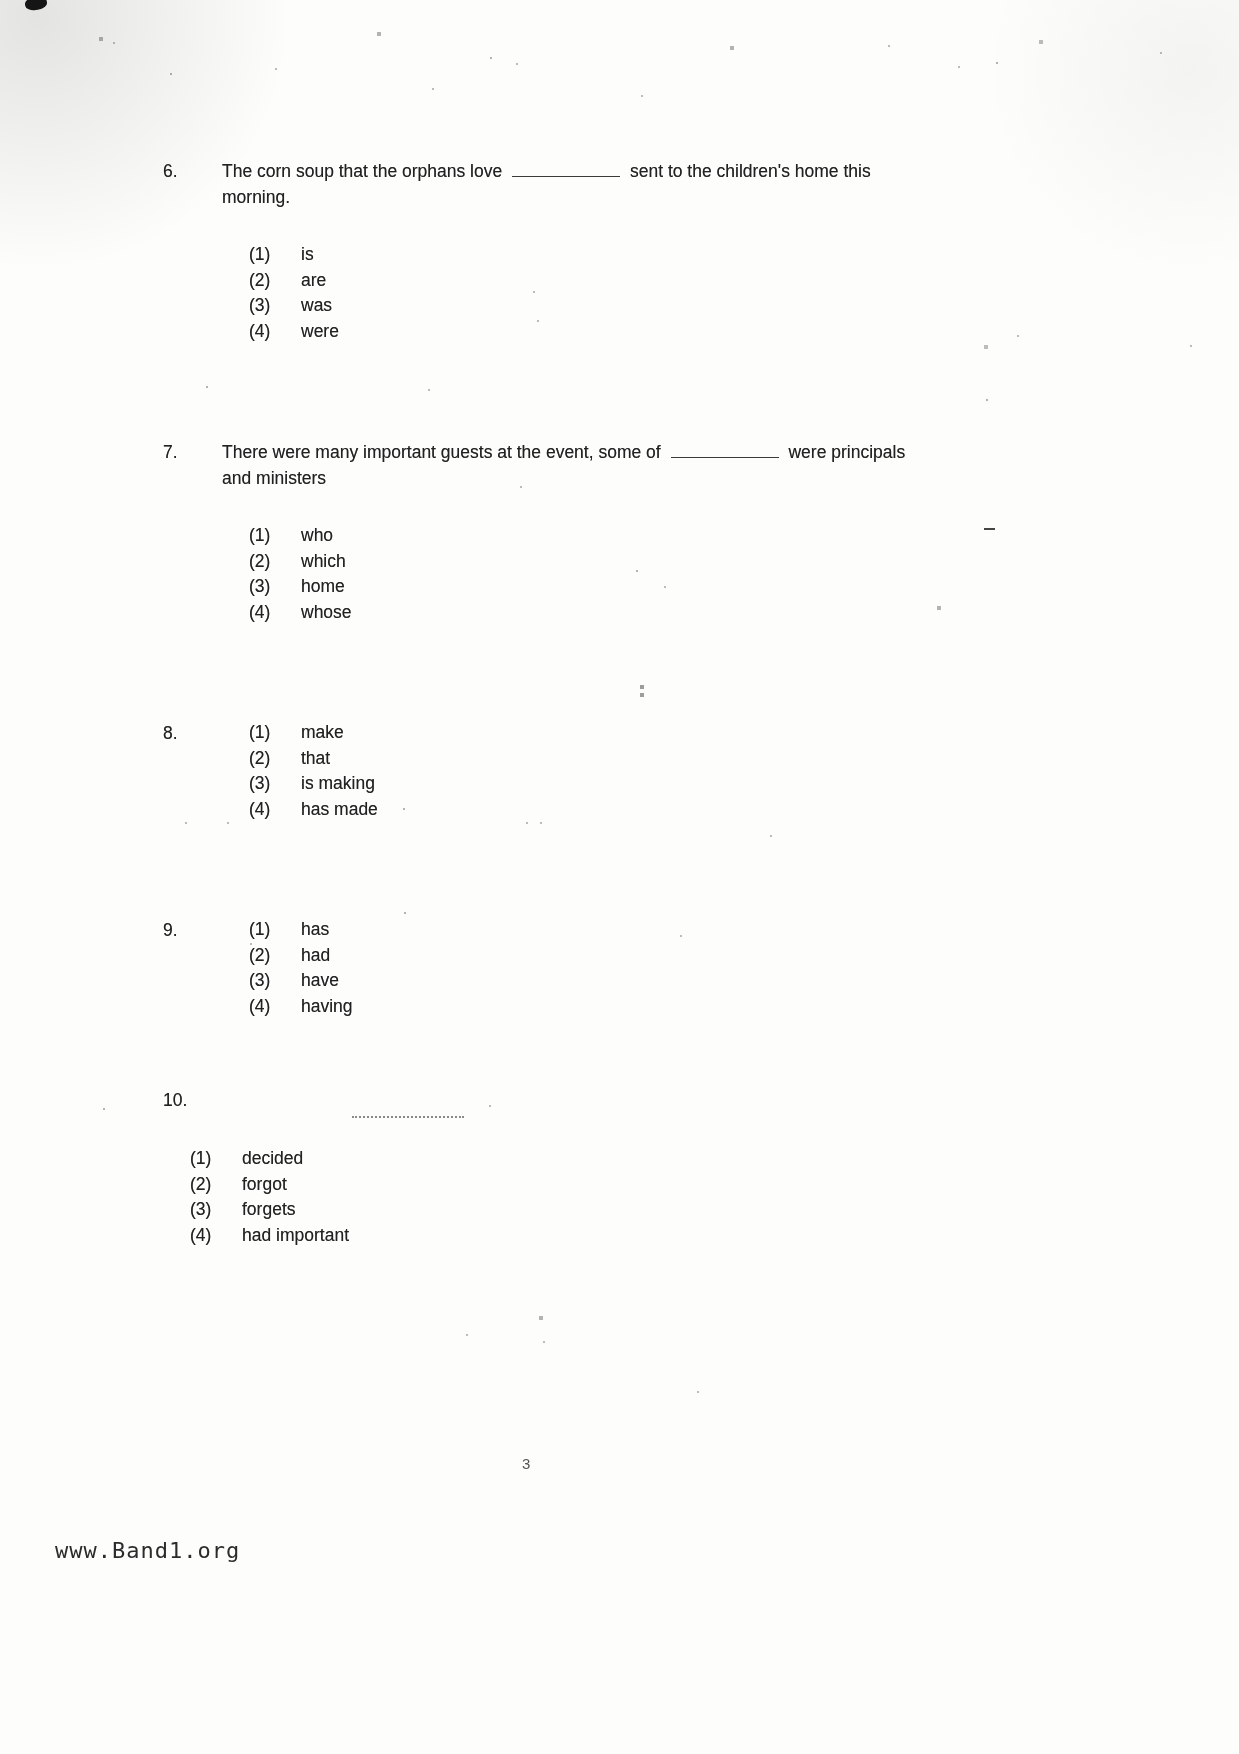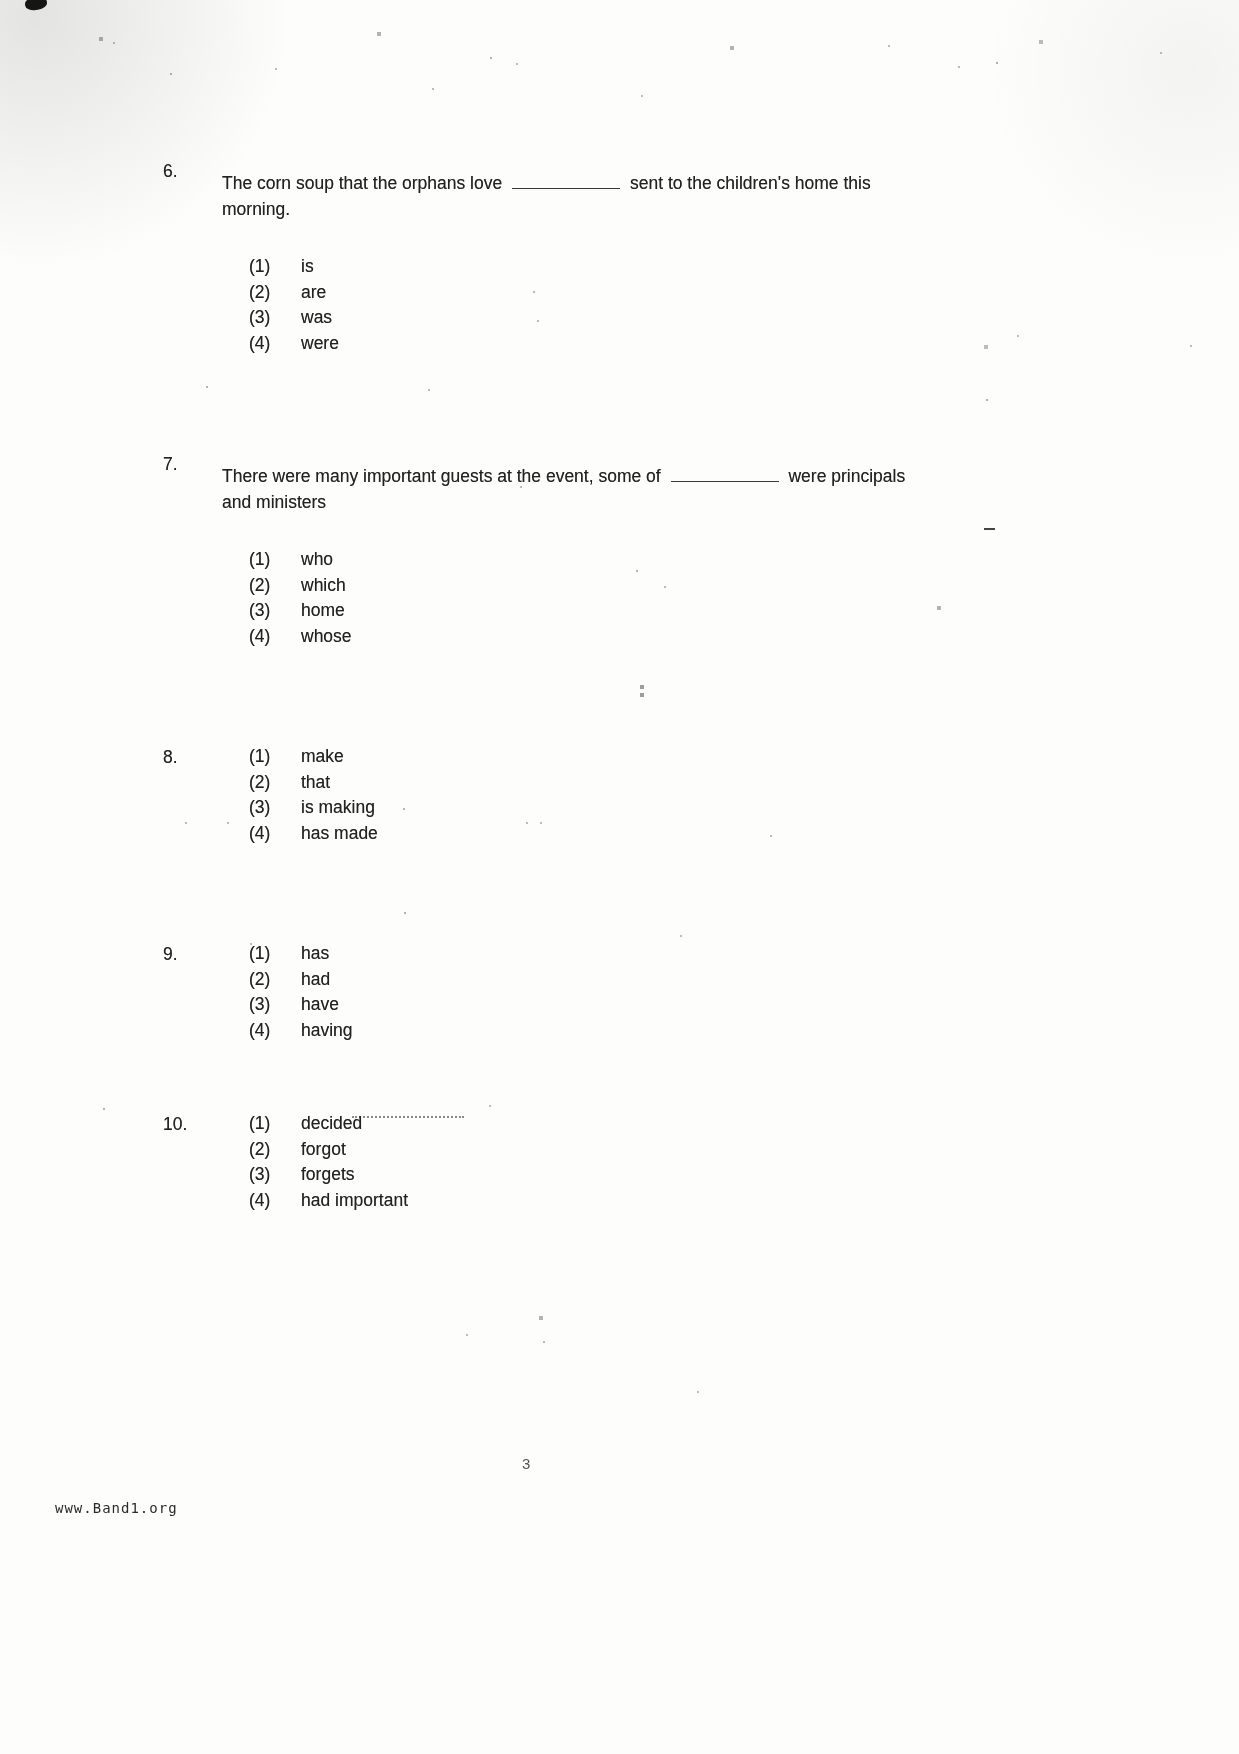--- a/index.html
+++ b/index.html
@@ -18,52 +18,52 @@
     position:absolute; inset:0;
     background:
       radial-gradient(circle at 3% 1%, rgba(0,0,0,0.10), transparent 12%),
       radial-gradient(circle at 96% 4%, rgba(0,0,0,0.04), transparent 10%);
     pointer-events:none;
   }
   .content{
     position:absolute; top:158px; left:163px; width:780px;
   }
   .question{ display:flex; margin-bottom:95px; }
-  .question.last{ margin-bottom:0; }
+  .question.last{ margin-bottom:0;flex-direction:column; }
   .question.tight{ margin-bottom:68px; }
   .q-number{
     width:59px; flex:0 0 59px;
     font-size:17.5px; line-height:26px;
     text-shadow:0 0 .4px rgba(0,0,0,.45);
   }
   .q-body{ flex:1; }
   .q-stem{
-    margin:12px 0 32px 0;
+    margin:0 0 32px 0;
     font-size:17.5px; line-height:26px;
     width:700px;
     text-shadow:0 0 .4px rgba(0,0,0,.45);
   }
   .blank{
     display:inline-block;
     width:108px; height:14px;
     border-bottom:1.6px solid #3a3a3a;
     margin:0 5px;
     vertical-align:baseline;
   }
   .options{ list-style:none; margin:0; padding:0 0 0 27px; }
   .options li{
     display:flex; line-height:25.5px;
     font-size:17.5px;
     text-shadow:0 0 .4px rgba(0,0,0,.45);
   }
   .opt-label{ width:52px; flex:0 0 52px; }
   .watermark{
-    position:absolute; left:55px; top:1500px;
+    position:absolute; left:55px; top:1538px;
     font-family:"DejaVu Sans Mono", monospace;
-    font-size:14px; letter-spacing:1px; color:#2b2b2b;
+    font-size:22px; letter-spacing:1px; color:#2b2b2b;
   }
   .page-number{
     position:absolute; left:522px; top:1455px;
     font-size:15px; color:#555;
   }
   .blob{
     position:absolute; left:25px; top:-3px;
     width:22px; height:13px;
     background:#151515; border-radius:45%;
     transform:rotate(-8deg);

